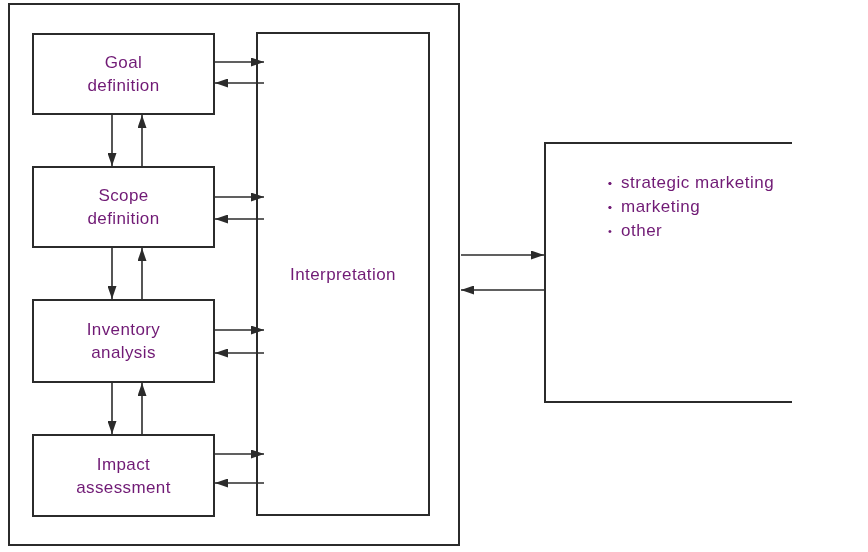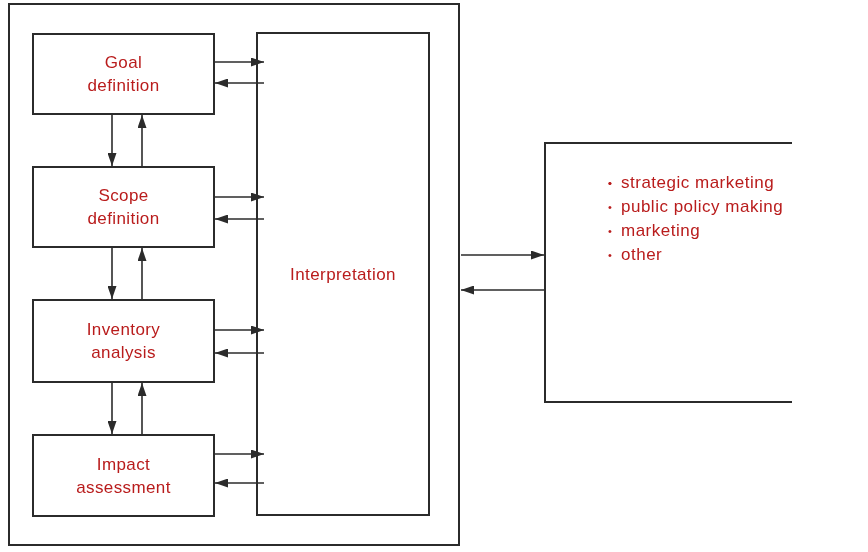--- a/index.html
+++ b/index.html
@@ -6,21 +6,21 @@
     margin: 0;
     padding: 0;
     background: #ffffff;
   }
   .figure {
     position: relative;
     width: 792px;
     height: 552px;
     background: #ffffff;
     font-family: "Liberation Sans", sans-serif;
-    color: #b91c1c;
+    color: #701a75;
     overflow: hidden;
     text-decoration: underline;
   }
   .box {
     position: absolute;
     border: 2px solid #2b2b2b;
     background: #ffffff;
     box-sizing: border-box;
     z-index: 1;
   }
@@ -124,21 +124,20 @@
     <ul class="apps-list">
       <li>
         <span class="bullet">•</span>
       </li>
       <li>
         <span class="bullet">•</span>
         <span class="li-text">strategic marketing</span>
       </li>
       <li>
         <span class="bullet">•</span>
-        <span class="li-text">public policy making</span>
       </li>
       <li>
         <span class="bullet">•</span>
         <span class="li-text">marketing</span>
       </li>
       <li>
         <span class="bullet">•</span>
         <span class="li-text">other</span>
       </li>
     </ul>

